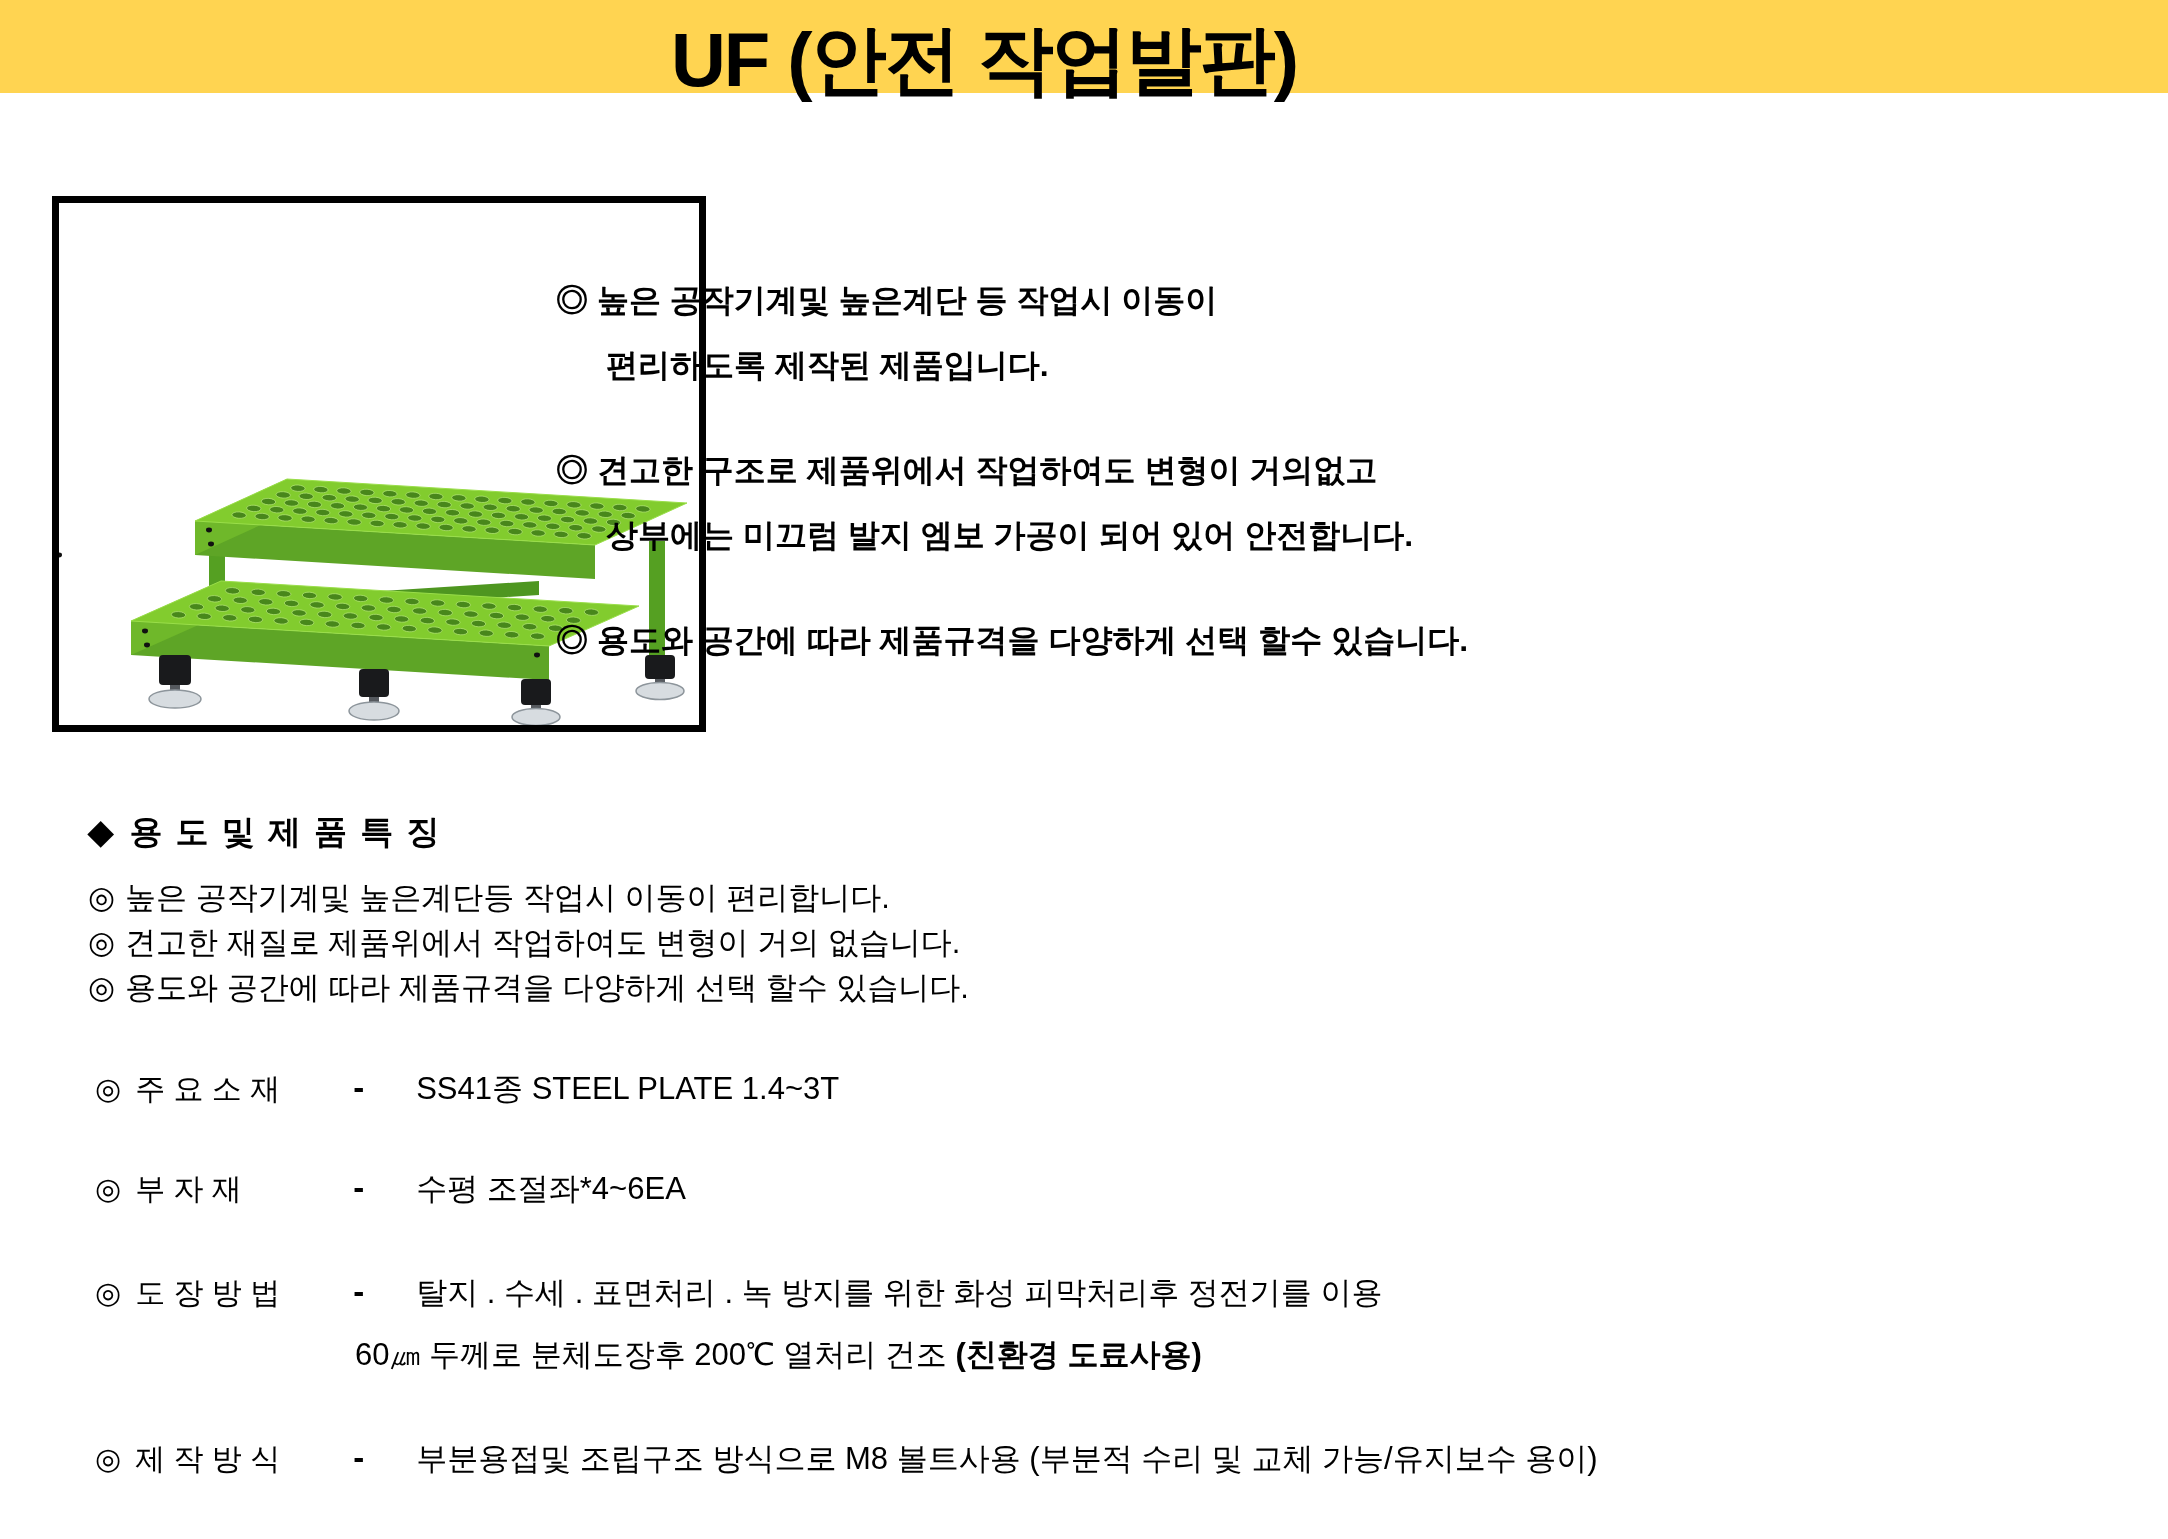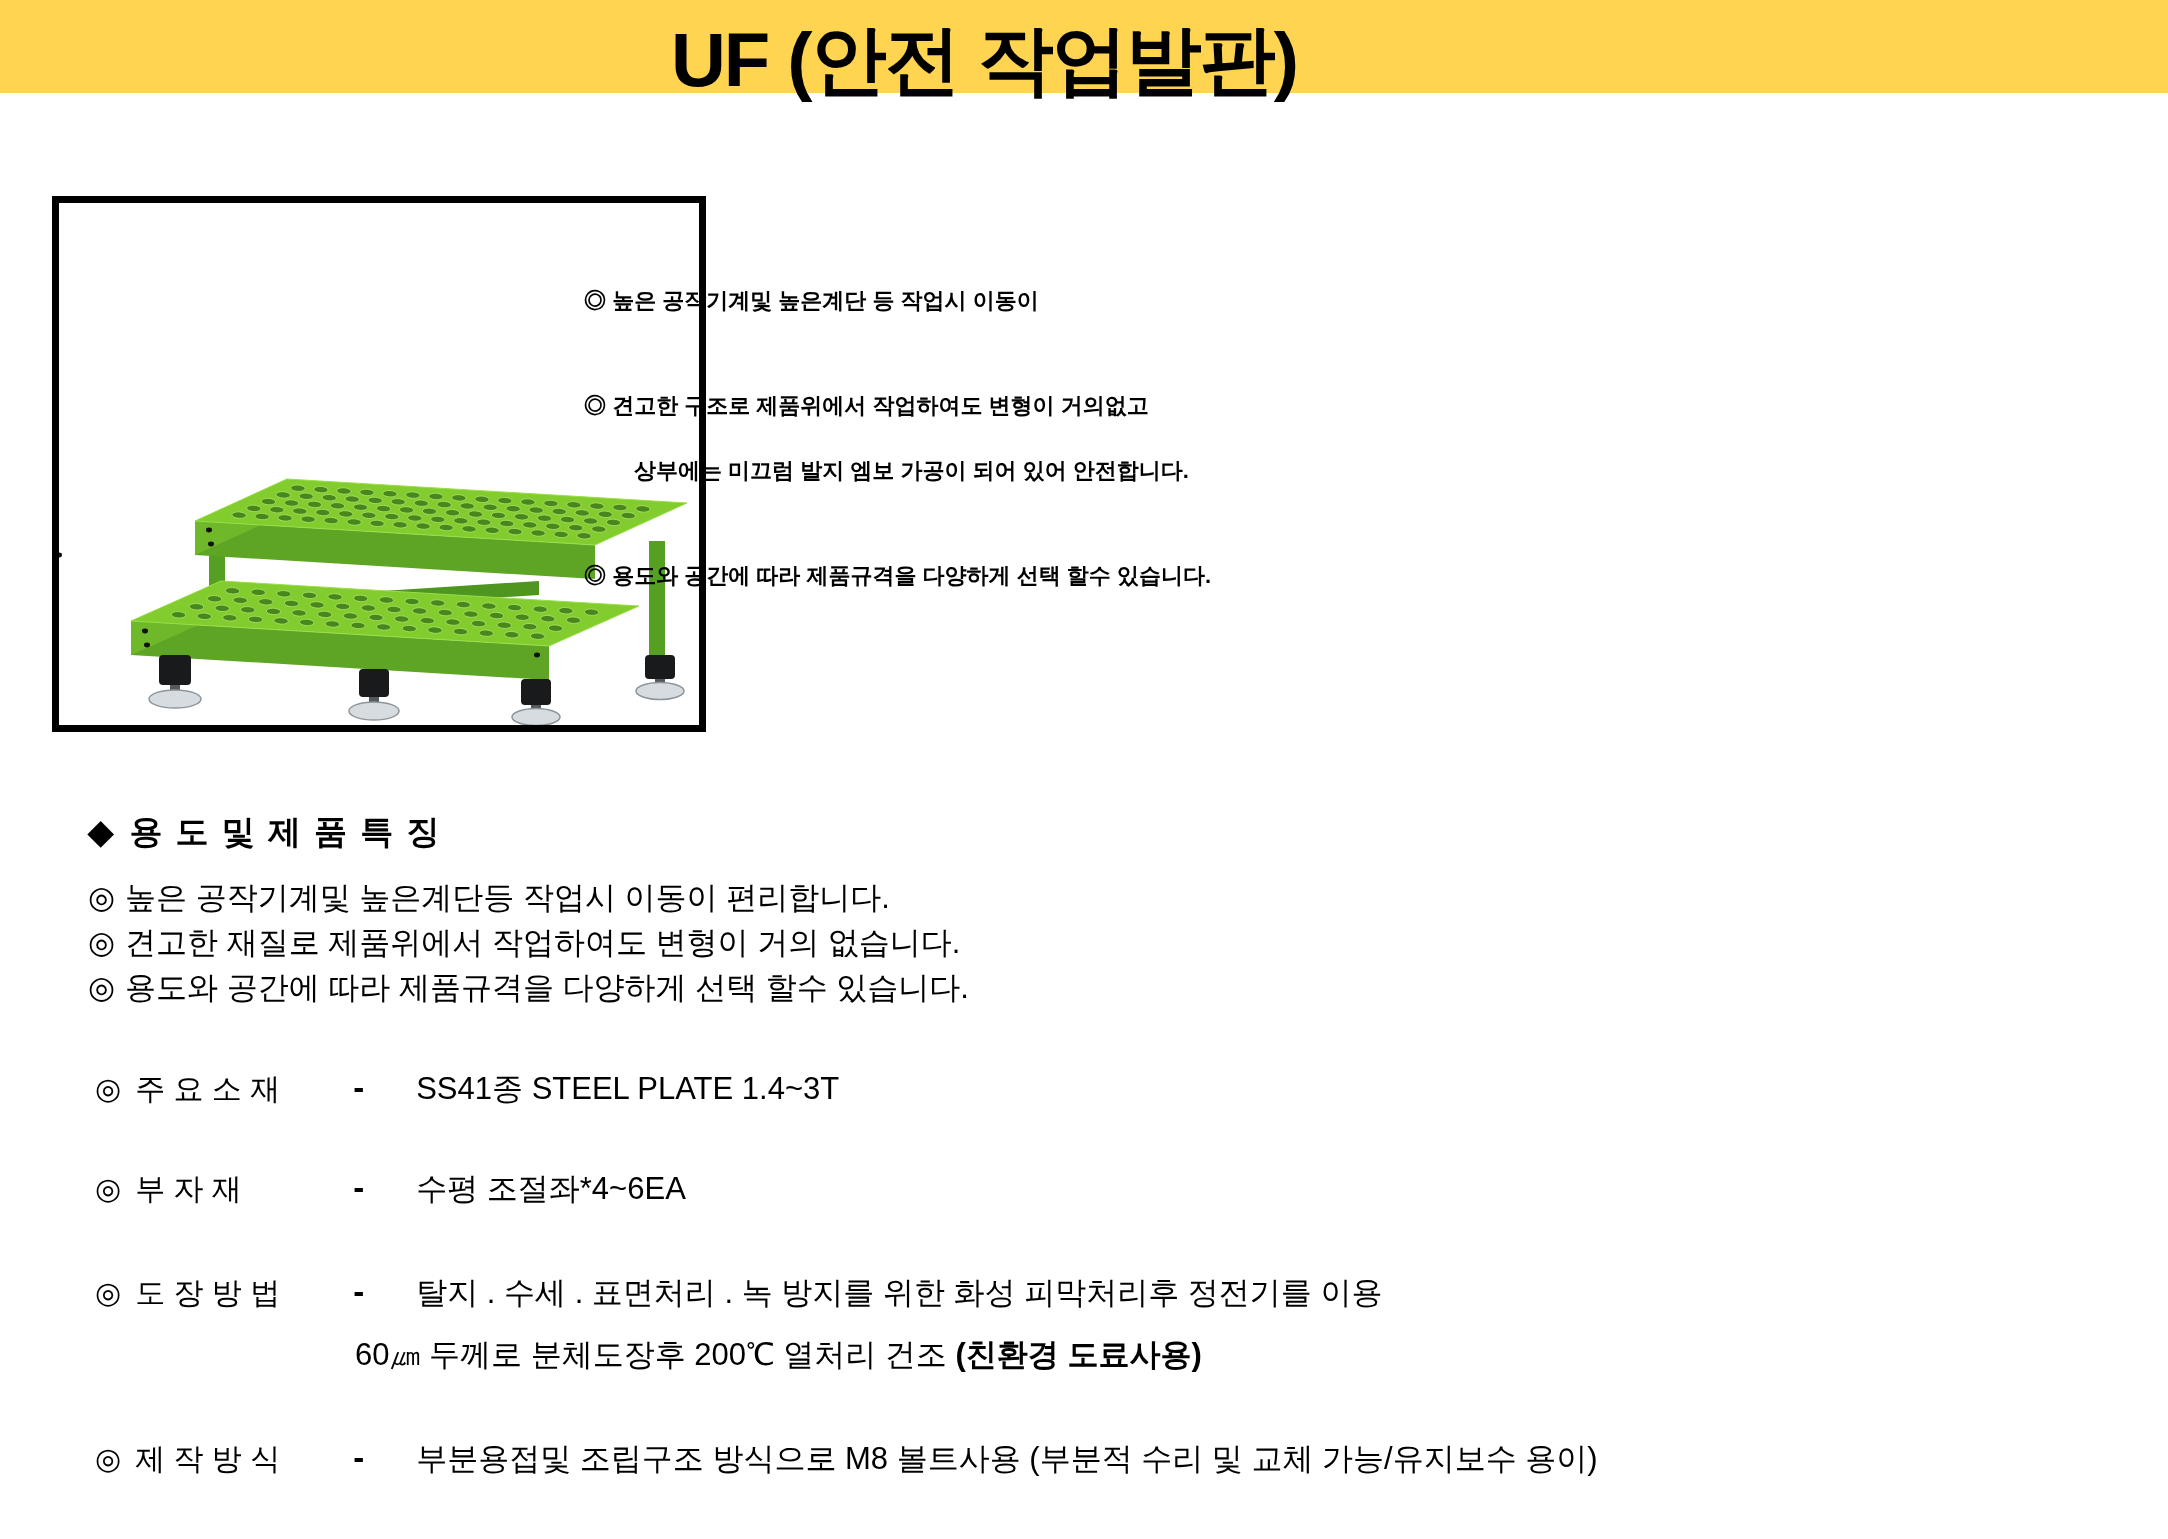--- a/index.html
+++ b/index.html
@@ -57,28 +57,27 @@
   }
 
   
   .intro {
     position: absolute;
     left: 556px;
     top: 268px;
     width: 1560px;
   }
   .intro-bullet {
-    font-size: 22px;
+    font-size: 32px;
     font-weight: bold;
     line-height: 65px;
     padding-left: 50px;
     text-indent: -50px;
     margin-bottom: 40px;
     white-space: nowrap;
-    margin-left: 28px;
   }
   .intro-bullet .line2 {
     display: block;
     text-indent: 0;
   }
 
   
   .features {
     position: absolute;
     left: 88px;
@@ -342,20 +341,21 @@
         <rect x="472" y="502" width="10" height="7" fill="#55595e"></rect>
         <ellipse cx="477" cy="514" rx="24" ry="8.5" fill="#d7dce0" stroke="#8d959b" stroke-width="1.5"></ellipse>
       </g>
     </svg>
   </div>
 
   <div class="intro">
     <div class="intro-bullet">
       <span>◎</span>
       <span>높은 공작기계및 높은계단 등 작업시 이동이</span>
+      <span class="line2">편리하도록 제작된 제품입니다.</span>
     </div>
     <div class="intro-bullet">
       <span>◎</span>
       <span>견고한 구조로 제품위에서 작업하여도 변형이 거의없고</span>
       <span class="line2">상부에는 미끄럼 발지 엠보 가공이 되어 있어 안전합니다.</span>
     </div>
     <div class="intro-bullet">
       <span>◎</span>
       <span>용도와 공간에 따라 제품규격을 다양하게 선택 할수 있습니다.</span>
     </div>

